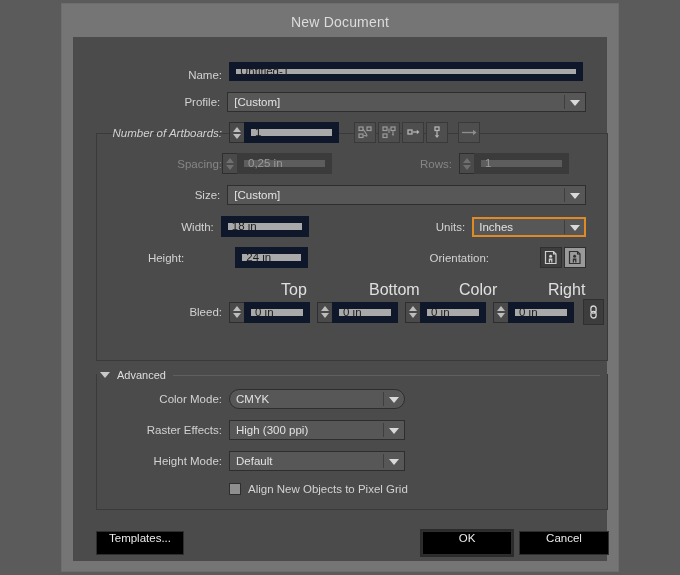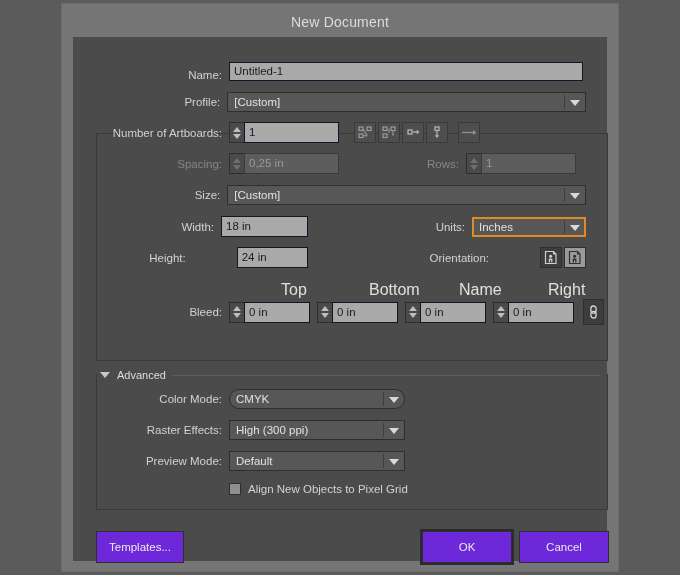--- a/index.html
+++ b/index.html
@@ -42,21 +42,21 @@
   .row { position: absolute; display: flex; align-items: center; }
   .lbl {
     color: #d2d2d2; font-size: 11.5px;
     text-align: right; white-space: nowrap;
   }
   .lbl.dim { color: #868686; }
 
   
   .tin {
     background: #a9a9a9;
-    border: 1px solid #0f172a;
+    border: 7px solid #0f172a;
     color: #1c1c1c;
     font-size: 11.5px;
     font-family: "Liberation Sans", sans-serif;
     height: 19px;
     padding: 0 0 0 4px;
     line-height: 17px;
     outline: none;
   }
   .tin.dimv { background: #5d5d5d; color: #9a9a9a; border-color:#3b3b3b; }
 
@@ -156,27 +156,27 @@
 
   
   .cbox {
     width: 12px; height: 12px;
     background: #8f8f8f;
     border: 1px solid #2e2e2e;
   }
 
   
   .btn {
-    background: #6d28d9;
+    background: #000000;
     border: 1px solid #2e2e2e;
     color: #eaeaea;
     font-size: 11.5px;
     font-family: "Liberation Sans", sans-serif;
-    height: 32px;
-    display: flex; align-items: center; justify-content: center;
+    height: 24px;
+    display: flex; align-items: flex-start; justify-content: center;
     padding: 0 10px;
   }
   .btn.default { box-shadow: 0 0 0 2px #2b2b2b; }
 
   svg { display: block; }
 </style>
 </head>
 <body>
 
 <div class="backdrop"></div>
@@ -201,21 +201,21 @@
       <div class="dd" style="width:363px; margin-left:7px;">
         <span>[Custom]</span>
         <span class="sep"></span>
         <span class="arr"></span>
       </div>
     </div>
 
     <div class="groupbox"></div>
 
     <div class="row" style="left:0; top:84px; width:520px;">
-      <div class="lbl" style="width:148px;">Number of Artboards:</div>
+      <div class="lbl" style="width:148px;font-style:italic;">Number of Artboards:</div>
       <div class="spin" style="margin-left:7px;">
         <div class="stepper">
           <span class="up"></span>
           <span class="dn"></span>
         </div>
         <div class="tin" style="width:95px; display:flex; align-items:center;">
           <span>1</span>
         </div>
       </div>
 
@@ -258,21 +258,21 @@
           <svg width="17" height="9" viewBox="0 0 17 9" aria-hidden="true">
             <path d="M1 4.5 L13 4.5" stroke="#8e8e8e" stroke-width="1.3"></path>
             <path d="M12 1.8 L15.5 4.5 L12 7.2 Z" fill="#8e8e8e"></path>
           </svg>
         </div>
       </div>
     </div>
 
     <div class="row" style="left:0; top:115px; width:512px;">
       <div class="lbl dim" style="width:148px;">Spacing:</div>
-      <div class="spin" style="margin-left:7px;">
+      <div class="spin" style="">
         <div class="stepper dim">
           <span class="up"></span>
           <span class="dn"></span>
         </div>
         <div class="tin dimv" style="width:95px; display:flex; align-items:center;">
           <span>0,25 in</span>
         </div>
       </div>
 
       <div class="lbl dim" style="width:82px; margin-left:38px;">Rows:</div>
@@ -330,21 +330,21 @@
             <path d="M9.5 1.5 v2.5 h2.5" fill="none" stroke="#2f2f2f" stroke-width="1.1"></path>
             <circle cx="6.6" cy="6.2" r="1.5" fill="#2f2f2f"></circle>
             <path d="M4.8 8.4 h3.6 v4.2 h-1.2 v-2.3 h-1.2 v2.3 h-1.2 z" fill="#2f2f2f"></path>
           </svg>
         </div>
       </div>
     </div>
 
     <div class="colhead" style="left:207px; top:243px;">Top</div>
     <div class="colhead" style="left:295px; top:243px;">Bottom</div>
-    <div class="colhead" style="left:385px; top:243px;">Name</div>
+    <div class="colhead" style="left:385px; top:243px;">Color</div>
     <div class="colhead" style="left:474px; top:243px;">Right</div>
 
     <div class="row" style="left:0; top:261px; width:534px;">
       <div class="lbl" style="width:148px;">Bleed:</div>
 
       <div class="spin" style="margin-left:7px;">
         <div class="stepper">
           <span class="up"></span>
           <span class="dn"></span>
         </div>
@@ -410,21 +410,21 @@
     <div class="row" style="left:0; top:382px; width:512px;">
       <div class="lbl" style="width:148px;">Raster Effects:</div>
       <div class="dd" style="width:176px; margin-left:7px;">
         <span>High (300 ppi)</span>
         <span class="sep"></span>
         <span class="arr"></span>
       </div>
     </div>
 
     <div class="row" style="left:0; top:413px; width:512px;">
-      <div class="lbl" style="width:148px;">Preview Mode:</div>
+      <div class="lbl" style="width:148px;">Height Mode:</div>
       <div class="dd" style="width:176px; margin-left:7px;">
         <span>Default</span>
         <span class="sep"></span>
         <span class="arr"></span>
       </div>
     </div>
 
     <div class="row" style="left:0; top:445px; width:512px;">
       <div style="width:148px;"></div>
       <div class="cbox" style="margin-left:7px;"></div>

